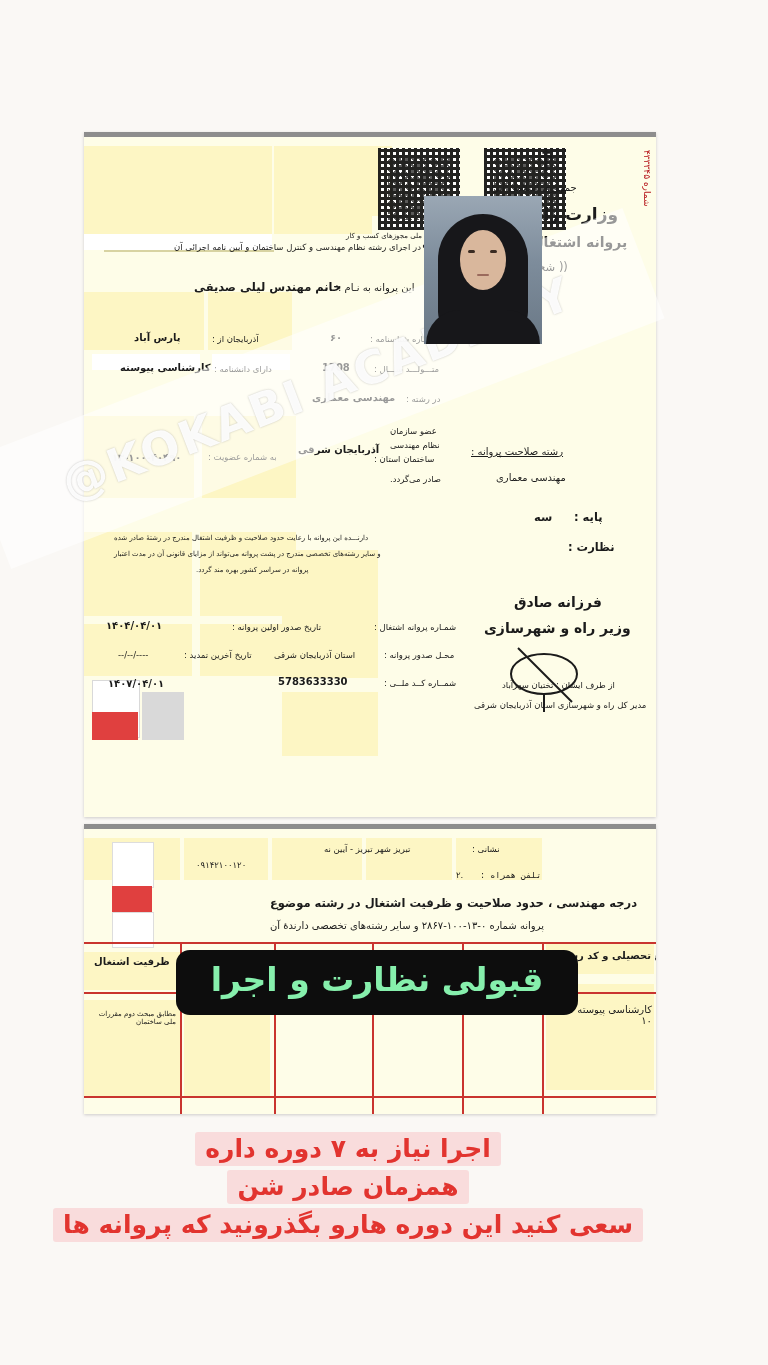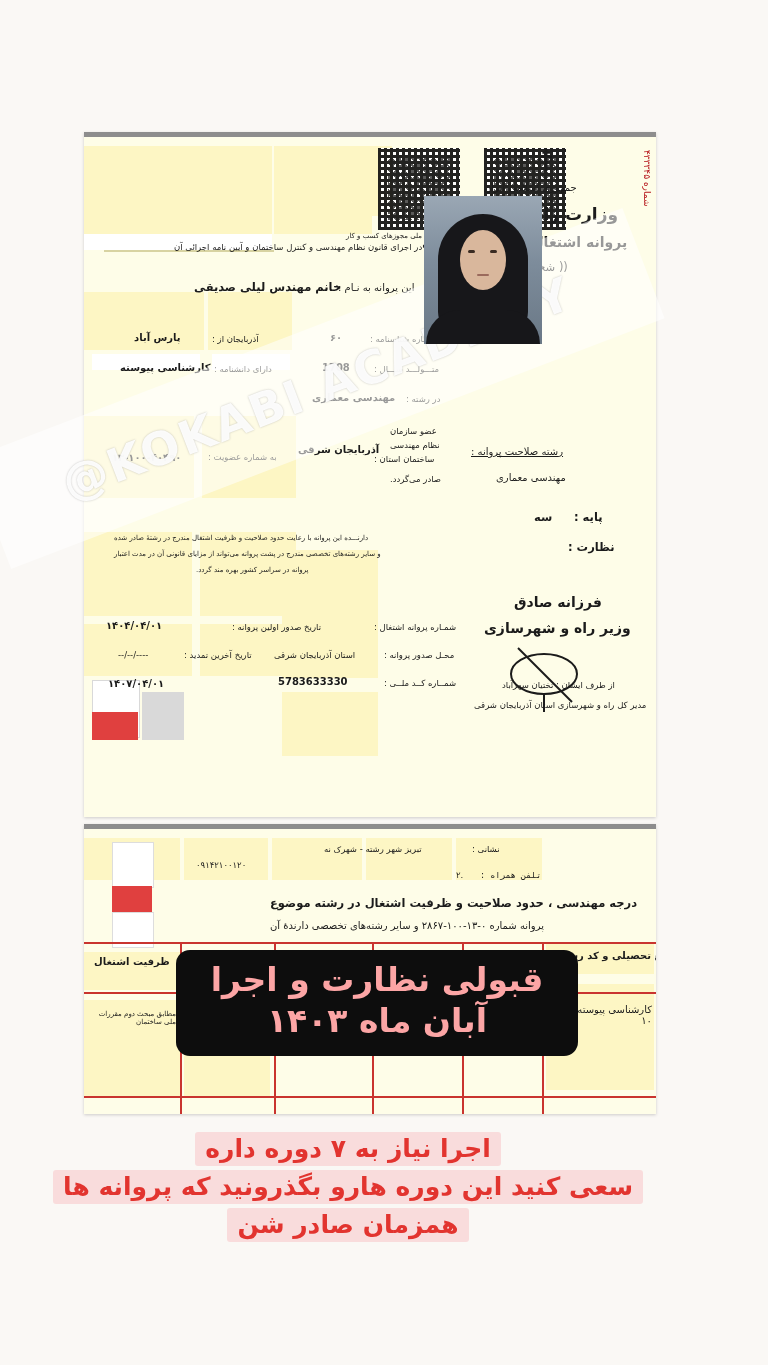--- a/index.html
+++ b/index.html
@@ -224,21 +224,21 @@
     left: 176px;
     top: 950px;
     width: 402px;
     background: #0d0d0d;
     border-radius: 14px;
     padding: 10px 18px 14px;
     box-sizing: border-box;
     text-align: center;
   }
   .caption-box .line {
-    color: #fca5a5;
+    color: #86efac;
     font-size: 33px;
     font-weight: bold;
     line-height: 1.24;
     direction: rtl;
     font-family: "DejaVu Sans", sans-serif;
   }
 
   
   .pink-caption {
     position: absolute;
@@ -298,21 +298,21 @@
     <div class="t tiny" style="left:262px;top:100px;">درگاه ملی مجوزهای کسب و کار</div>
 
     <div class="serial">شماره ۴۳۳۳۴۵</div>
 
     <div class="emblem" style="left:454px;top:14px;">☨</div>
     <div class="t sm" style="left:400px;top:50px;">جمهوری اسلامی ایران</div>
     <div class="t xl bold" style="left:340px;top:72px;">وزارت راه و شهرسازی</div>
     <div class="t lg bold" style="left:338px;top:102px;">پروانه اشتغال به کار مهندسی</div>
     <div class="t md" style="left:392px;top:128px;">(( شخص حقیقی ))</div>
 
-    <div class="t xs" style="left:90px;top:110px;">در اجرای قانون نظام مهندسی و کنترل ساختمان و آیین نامه اجرائی آن</div>
+    <div class="t xs" style="left:90px;top:110px;">در اجرای رشته نظام مهندسی و کنترل ساختمان و آیین نامه اجرائی آن</div>
     <div class="t sm" style="left:254px;top:150px;">این پروانه به نـام :</div>
     <div class="t md bold" style="left:110px;top:148px;">خانم مهندس لیلی صدیقی</div>
 
     <div class="t xs" style="left:286px;top:202px;">به شماره شناسنامه :</div>
     <div class="t sm bold" style="left:246px;top:200px;">۶۰</div>
     <div class="t xs" style="left:290px;top:232px;">متـــولـــد ســـال :</div>
     <div class="t sm bold" style="left:238px;top:230px;">1708</div>
     <div class="t xs" style="left:322px;top:262px;">در رشته :</div>
     <div class="t sm bold" style="left:228px;top:260px;">مهندسی معماری</div>
 
@@ -387,21 +387,21 @@
     <div class="gridline-h" style="left:0;top:118px;width:572px;"></div>
     <div class="gridline-h" style="left:0;top:168px;width:572px;"></div>
     <div class="gridline-h" style="left:0;top:272px;width:572px;"></div>
     <div class="gridline-v" style="left:96px;top:118px;height:172px;"></div>
     <div class="gridline-v" style="left:190px;top:118px;height:172px;"></div>
     <div class="gridline-v" style="left:288px;top:118px;height:172px;"></div>
     <div class="gridline-v" style="left:378px;top:118px;height:172px;"></div>
     <div class="gridline-v" style="left:458px;top:118px;height:172px;"></div>
 
     <div class="t xs" style="left:388px;top:20px;">نشانی :</div>
-    <div class="t xs" style="left:240px;top:20px;">تبریز شهر رشته - شهرک نه</div>
+    <div class="t xs" style="left:240px;top:20px;">تبریز شهر تبریز - آیین نه</div>
     <div class="t xs" style="left:112px;top:36px;">۰۹۱۴۲۱۰۰۱۲۰</div>
     <div class="t xs" style="left:396px;top:46px;font-family:Liberation Mono, monospace;">تلفن همراه :</div>
     <div class="t xs" style="left:372px;top:46px;">۲.</div>
 
     <div class="t md bold" style="left:186px;top:72px;">درجه مهندسی ، حدود صلاحیت و ظرفیت اشتغال در رشته موضوع</div>
     <div class="t sm" style="left:186px;top:96px;">پروانه شماره    ۰-۱۳-۱۰۰-۲۸۶۷     و سایر رشته‌های تخصصی دارندهٔ آن</div>
 
     <div class="t sm bold" style="left:10px;top:132px;">ظرفیت اشتغال</div>
     <div class="t sm bold" style="left:474px;top:126px;">مقطع تحصیلی و کد رشته</div>
 
@@ -409,27 +409,26 @@
     <div class="t sm" style="left:468px;top:180px;width:100px;white-space:normal;">کارشناسی پیوسته کد ۱۰</div>
     <div class="t sm" style="left:170px;top:182px;">۲۰</div>
   </div>
 
   <div class="watermark">
     <span>@KOKABI ACADEMY</span>
   </div>
 
   <div class="caption-box">
     <div class="line">قبولی نظارت و اجرا</div>
-    <div class="line">آبان ماه ۱۴۰۳</div>
   </div>
 
   <div class="pink-caption">
     <div><span class="pl">اجرا نیاز به ۷ دوره داره</span></div>
+    <div><span class="pl">همزمان صادر شن</span></div>
     <div><span class="pl">سعی کنید این دوره هارو بگذرونید که پروانه ها</span></div>
-    <div><span class="pl">همزمان صادر شن</span></div>
   </div>
 
   <div class="photo">
     <div class="hair"></div>
     <div class="face"></div>
     <div class="eye l"></div>
     <div class="eye r"></div>
     <div class="mouth"></div>
     <div class="shoulders"></div>
   </div>

